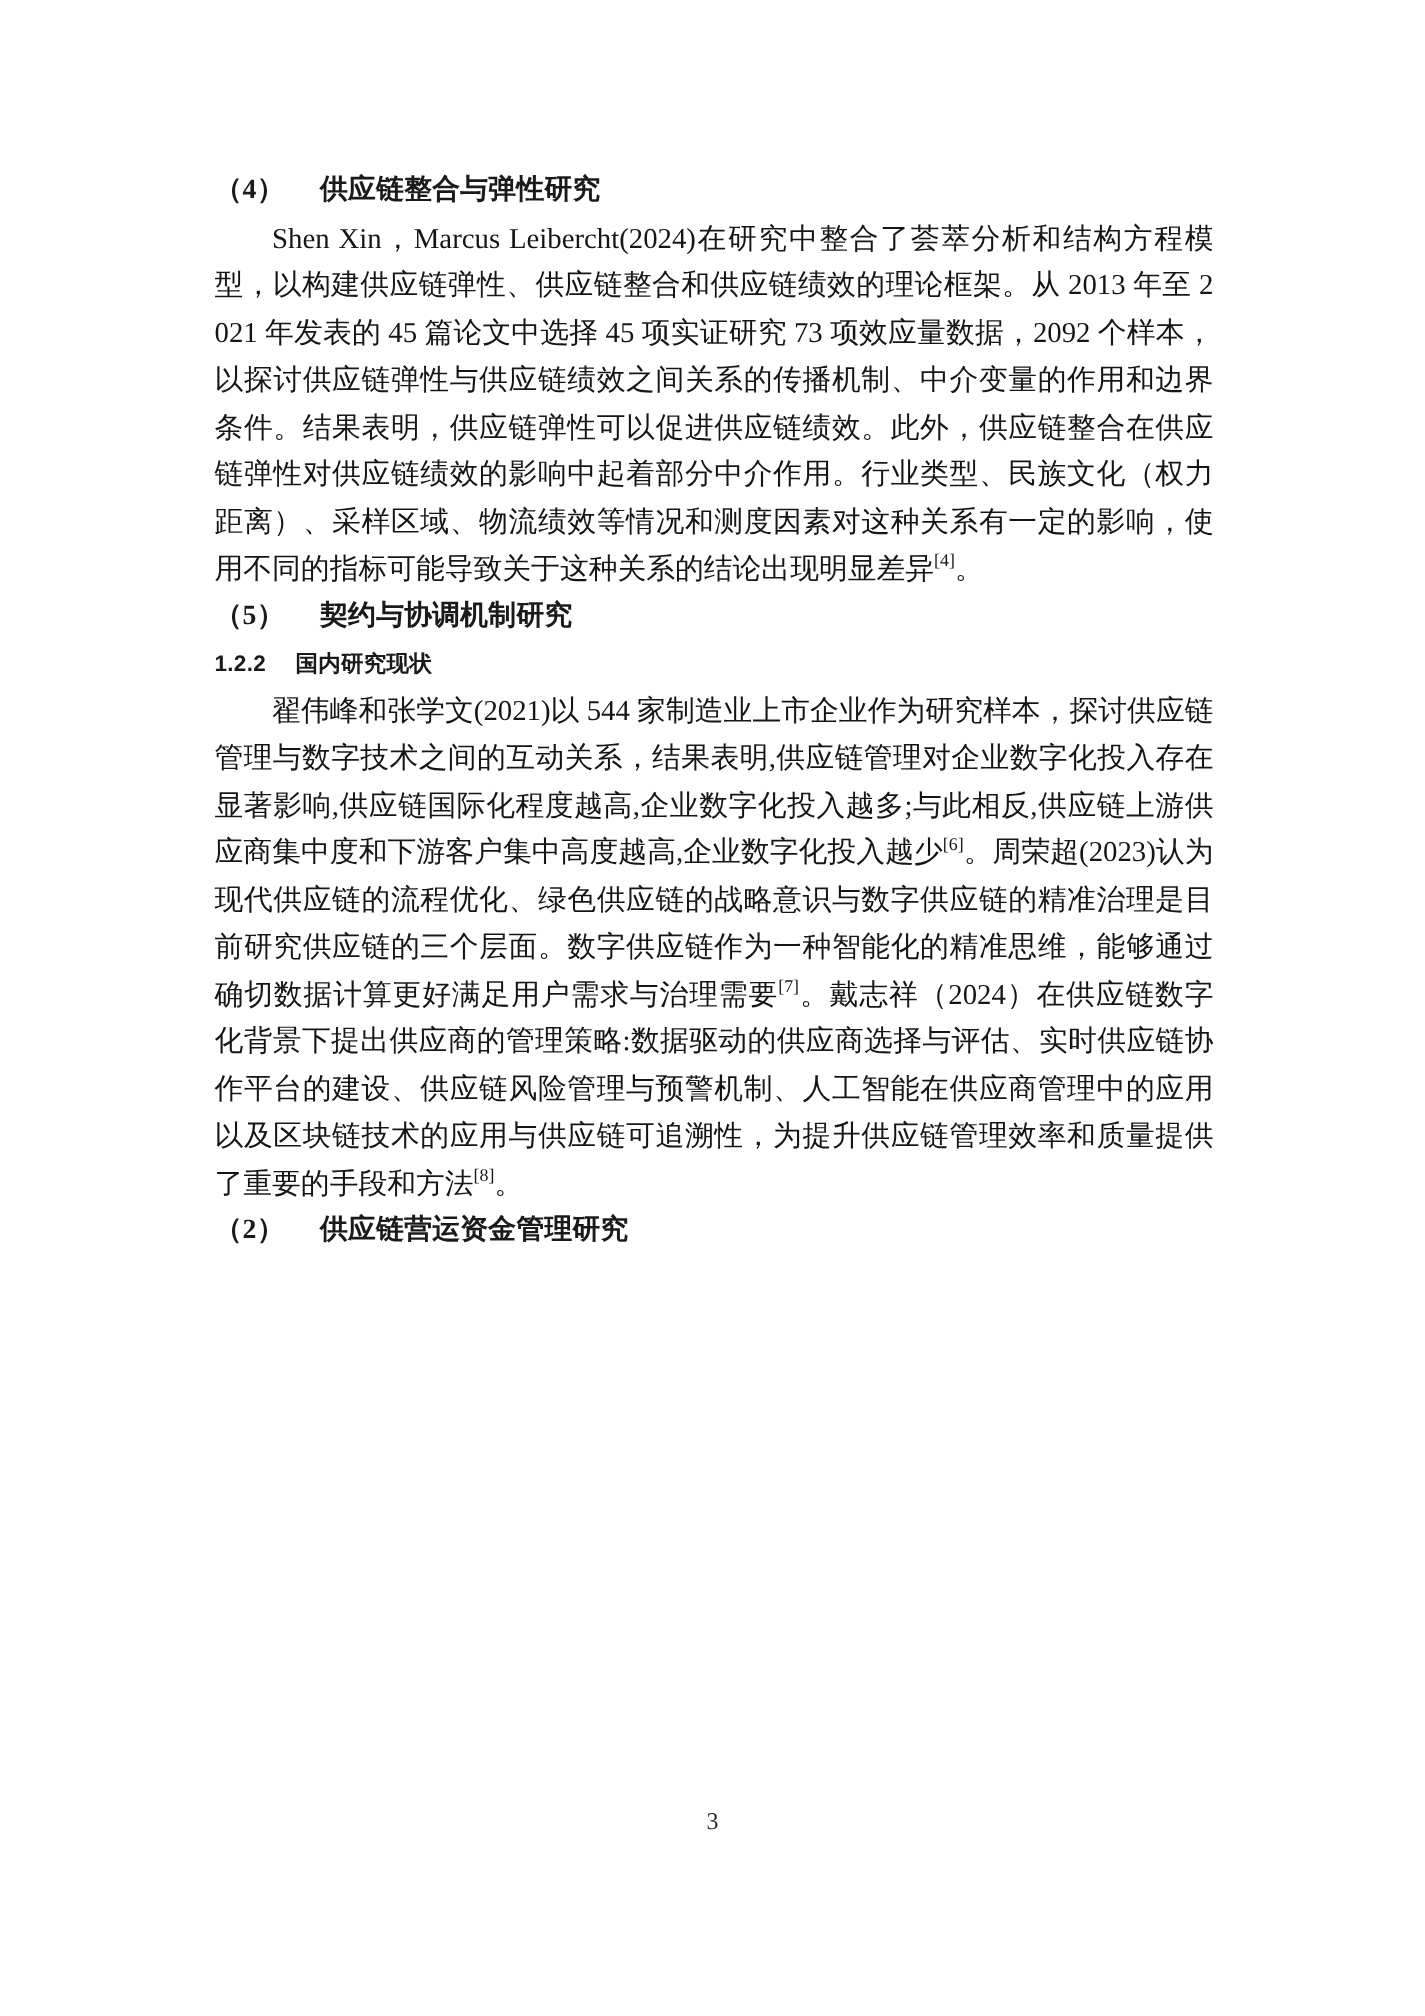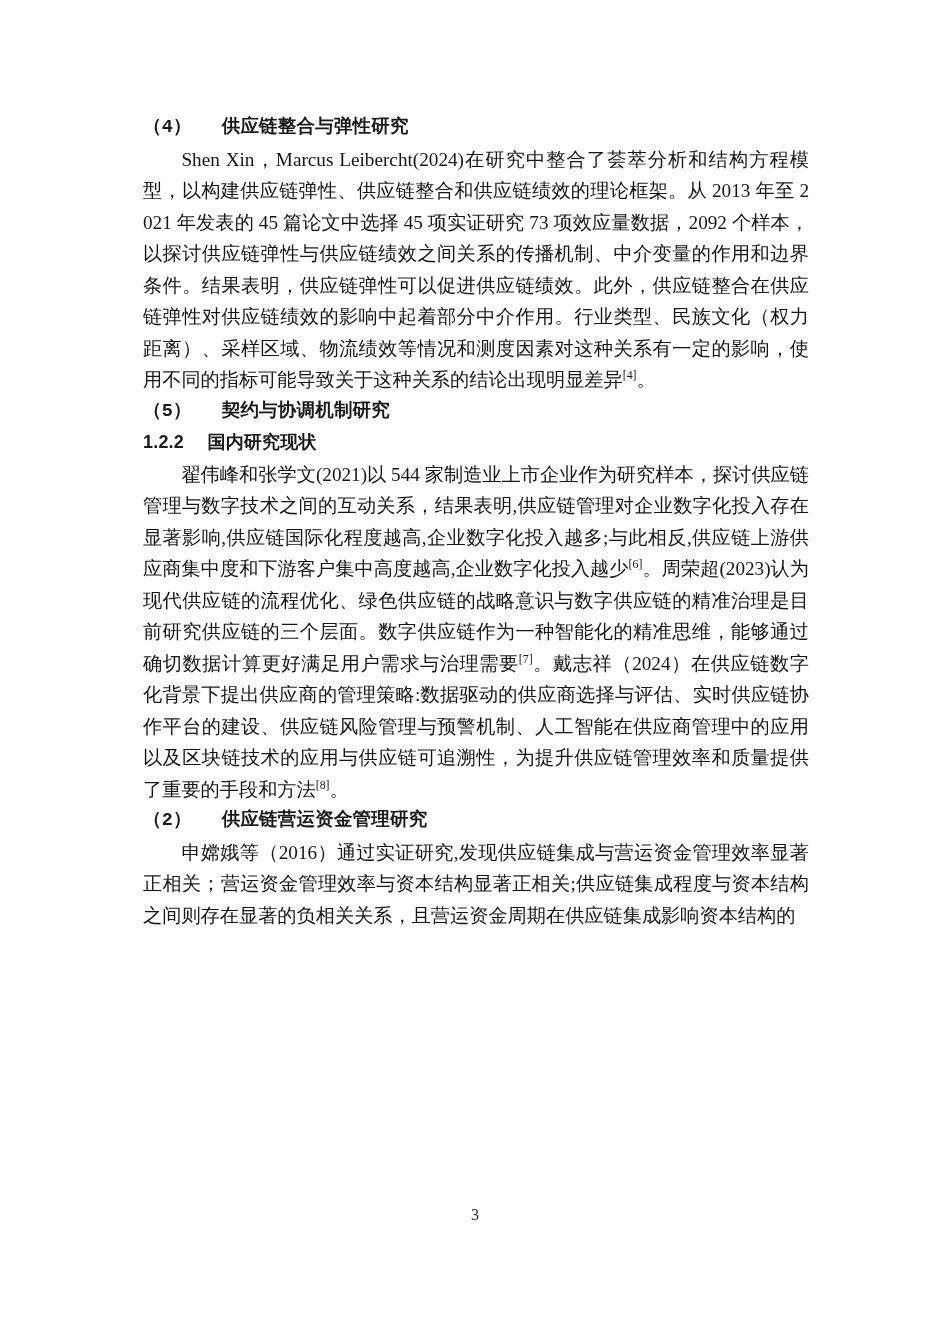--- a/index.html
+++ b/index.html
@@ -17,33 +17,33 @@
   }
   .content {
     position: absolute;
     left: 143px;
     top: 112px;
     width: 666px;
   }
 
   
   .h-sub {
-    font-family: Liberation Mono, monospace;
+    font-family: Liberation Serif, serif;
     font-weight: bold;
     font-size: 18.5px;
     line-height: 31.5px;
     color: #1a1a1a;
     letter-spacing: 0.2px;
     white-space: pre;
     margin: 0;
   }
   .h-section {
     font-family: "Liberation Sans", "DejaVu Sans", sans-serif;
     font-weight: bold;
-    font-size: 18px;
+    font-size: 15px;
     line-height: 31.5px;
     color: #1a1a1a;
     letter-spacing: 0.2px;
     white-space: pre;
     margin: 0;
   }
 
   
   .para {
     font-family: Liberation Serif, serif;
@@ -92,18 +92,17 @@
     <div class="h-sub">（5）　 契约与协调机制研究</div>
 
 
     <div class="h-section">1.2.2　 国内研究现状</div>
 
 
     <p class="para"><span>翟伟峰和张学文(2021)以 544 家制造业上市企业作为研究样本，探讨供应链管理与数字技术之间的互动关系，结果表明,供应链管理对企业数字化投入存在显著影响,供应链国际化程度越高,企业数字化投入越多;与此相反,供应链上游供应商集中度和下游客户集中高度越高,企业数字化投入越少</span><sup>[6]</sup><span>。周荣超(2023)认为现代供应链的流程优化、绿色供应链的战略意识与数字供应链的精准治理是目前研究供应链的三个层面。数字供应链作为一种智能化的精准思维，能够通过确切数据计算更好满足用户需求与治理需要</span><sup>[7]</sup><span>。戴志祥（2024）在供应链数字化背景下提出供应商的管理策略:数据驱动的供应商选择与评估、实时供应链协作平台的建设、供应链风险管理与预警机制、人工智能在供应商管理中的应用以及区块链技术的应用与供应链可追溯性，为提升供应链管理效率和质量提供了重要的手段和方法</span><sup>[8]</sup><span>。</span></p>
 
     <div class="h-sub">（2）　 供应链营运资金管理研究</div>
 
-    <p class="para last-full">申嫦娥等（2016）通过实证研究,发现供应链集成与营运资金管理效率显著正相关；营运资金管理效率与资本结构显著正相关;供应链集成程度与资本结构之间则存在显著的负相关关系，且营运资金周期在供应链集成影响资本结构的</p>
 
   </div>
 
   <div class="footer">3</div>
 </div>
 
 </body></html>

